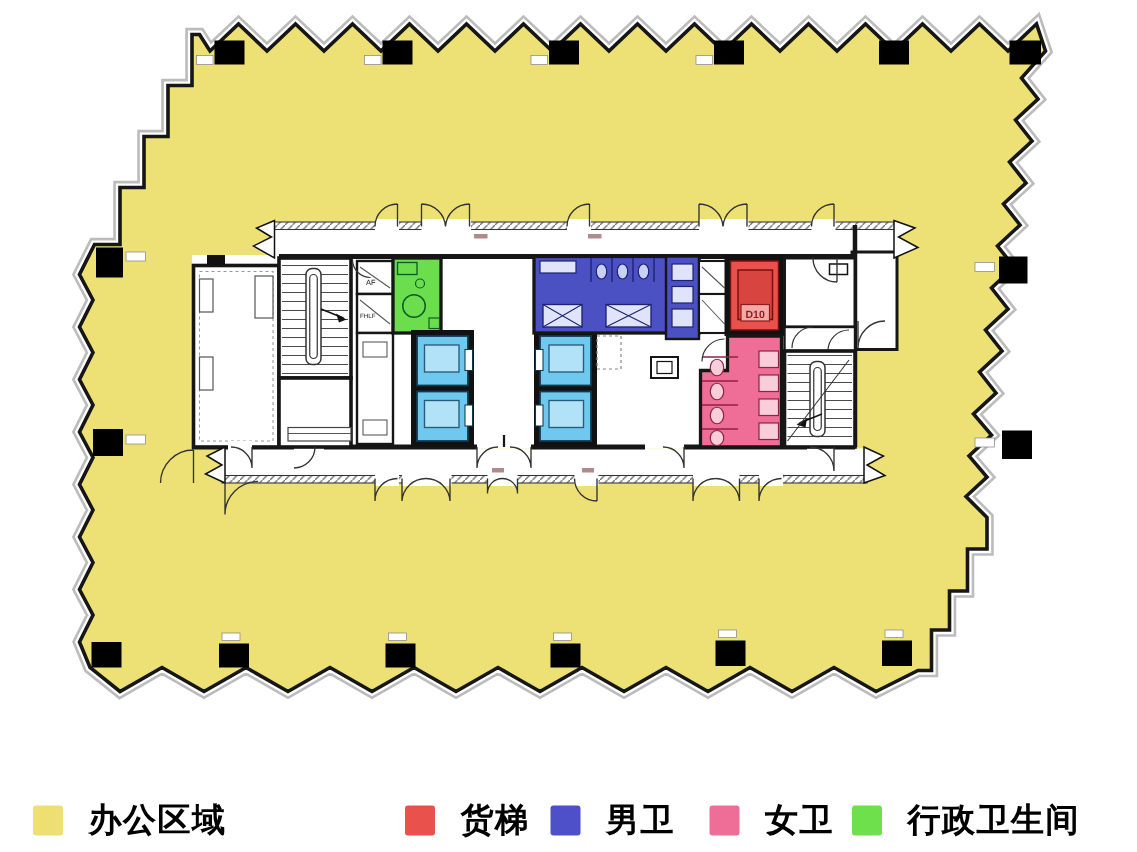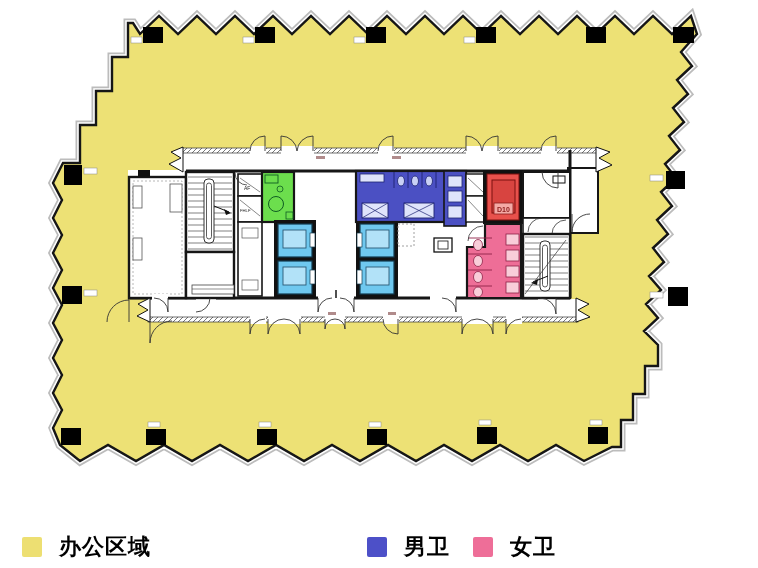--- a/index.html
+++ b/index.html
@@ -288,23 +288,31 @@
     <rect x="479" y="420" width="12" height="5"></rect>
     <rect x="590" y="420" width="12" height="5"></rect>
   </g>
 </svg>
 
 <div class="legend">
   <div class="legend-item" style="left:22px">
     <span class="swatch" style="background: rgb(237, 223, 114);"></span>
     <span class="legend-label">办公区域</span>
   </div>
+  <div class="legend-item" style="left:270px">
+    <span class="swatch" style="background: rgb(232, 81, 76);"></span>
+    <span class="legend-label">货梯</span>
+  </div>
   <div class="legend-item" style="left:367px">
     <span class="swatch" style="background: rgb(77, 80, 200);"></span>
     <span class="legend-label">男卫</span>
   </div>
   <div class="legend-item" style="left:473px">
     <span class="swatch" style="background: rgb(238, 110, 152);"></span>
     <span class="legend-label">女卫</span>
   </div>
+  <div class="legend-item" style="left:568px">
+    <span class="swatch" style="background: rgb(110, 224, 75);"></span>
+    <span class="legend-label">行政卫生间</span>
+  </div>
 </div>
 
 </div>
 
 </body></html>

